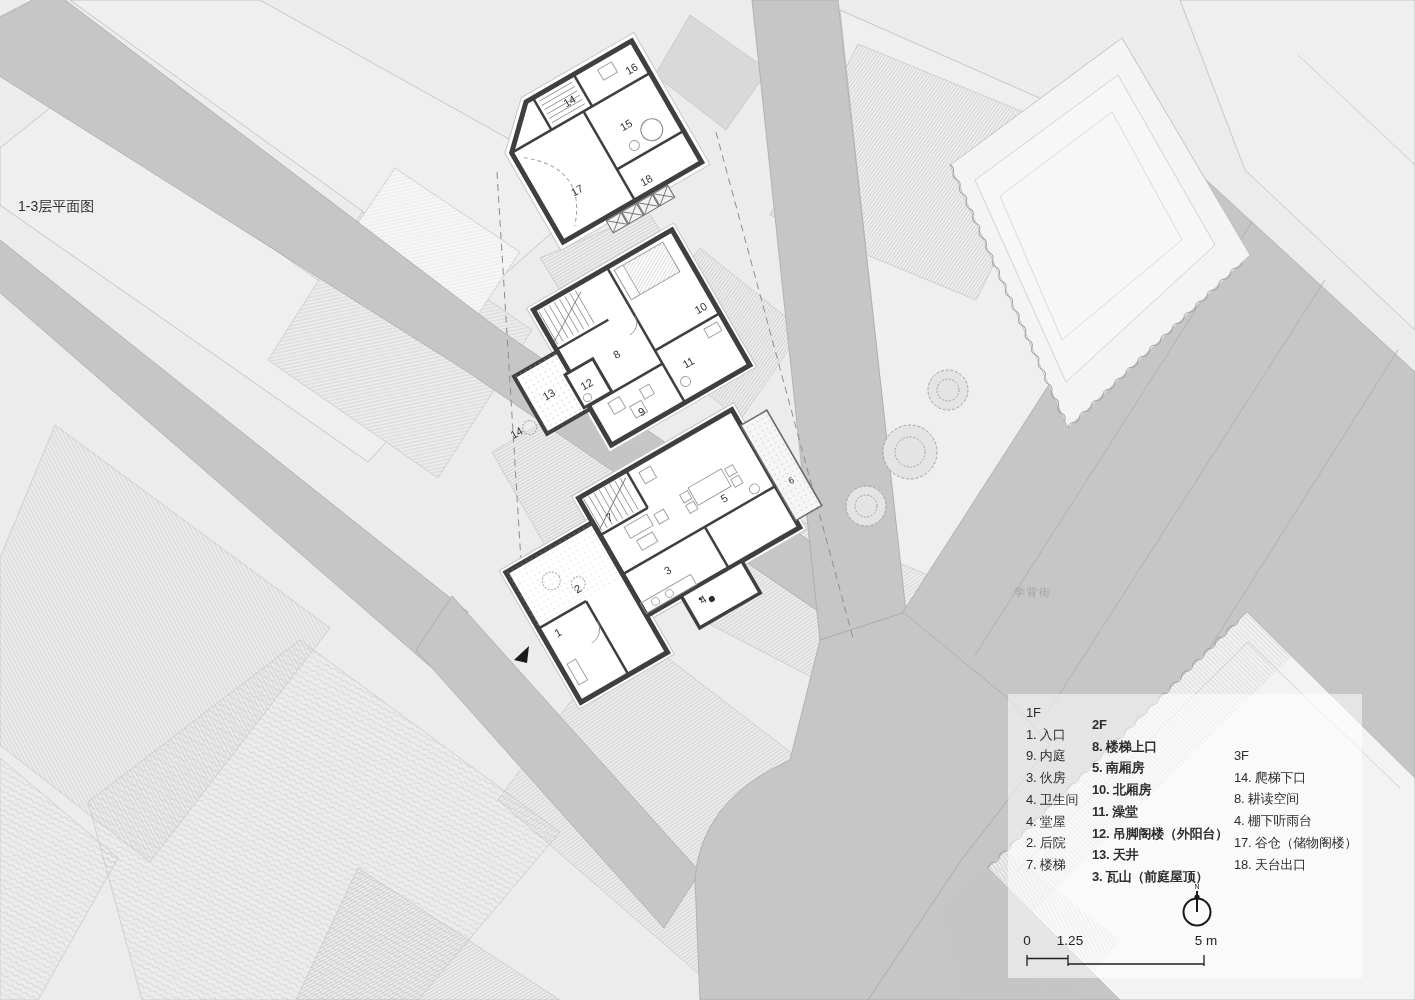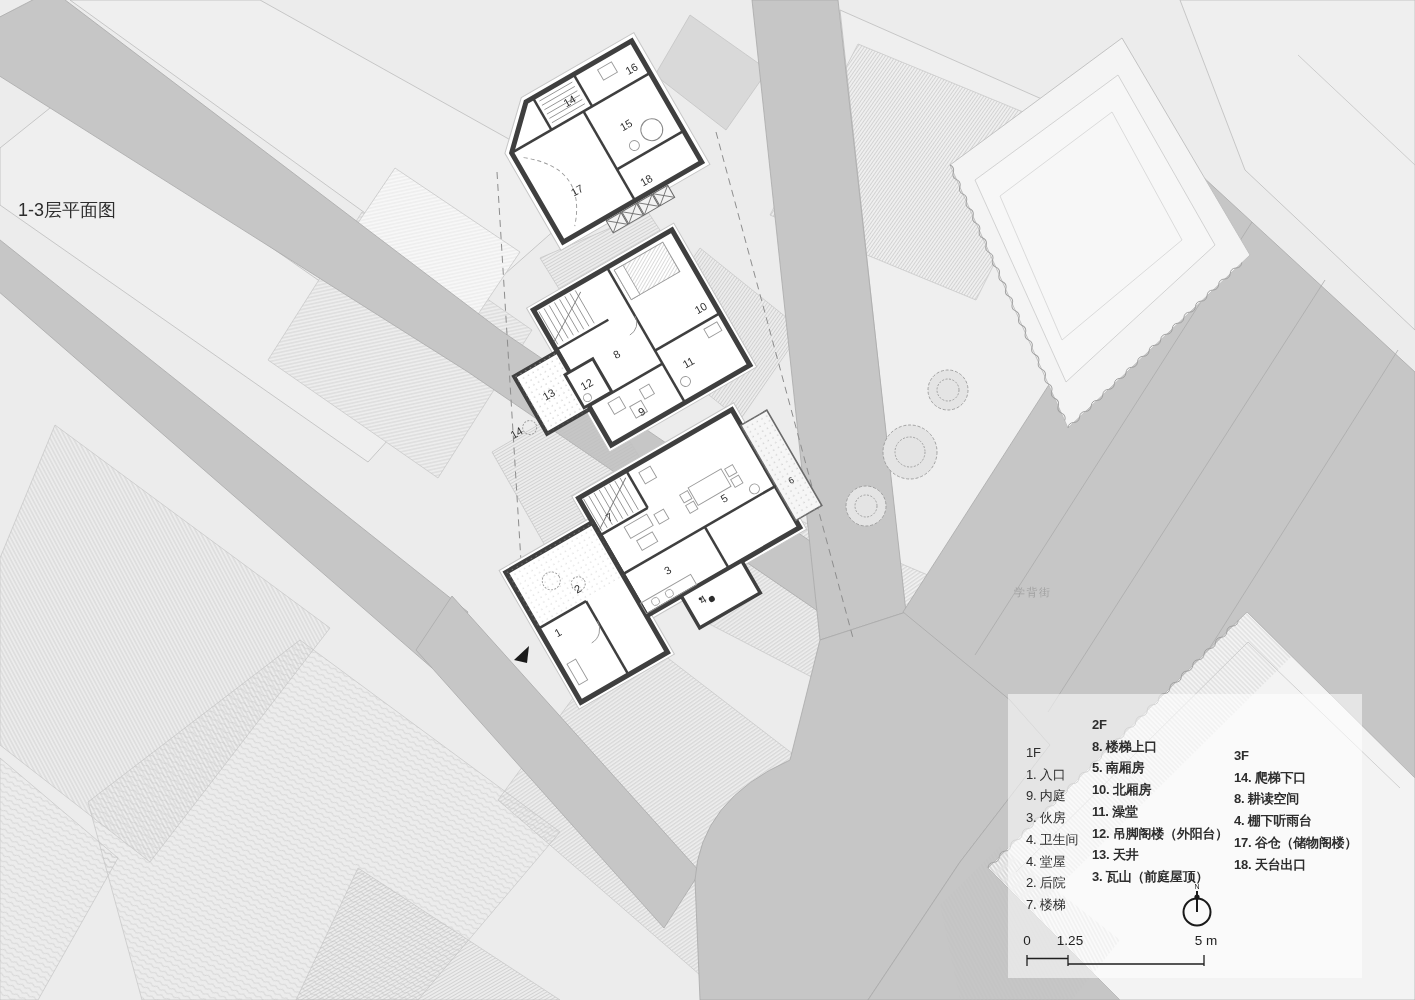--- a/index.html
+++ b/index.html
@@ -6,24 +6,24 @@
   #stage{position:relative;width:1415px;height:1000px;overflow:hidden;
          background:#ececec;font-family:"Liberation Sans",sans-serif;}
   #site{position:absolute;left:0;top:0;}
   .roomnum{font-family:"Liberation Sans",sans-serif;font-size:11px;fill:#2f2f2f;}
   .roomnum-sm{font-family:"Liberation Sans",sans-serif;font-size:9px;fill:#2f2f2f;}
   #legend-panel{position:absolute;left:1008px;top:694px;width:354px;height:284px;
                 background:rgba(255,255,255,0.55);color:#2d2d2d;}
   .leg-col{position:absolute;font-size:13px;line-height:21.7px;letter-spacing:-0.2px;white-space:nowrap;}
   .leg-col .hd{display:block;}
   .leg-col .it{display:block;}
-  #leg-col-1{left:18px;top:8px;margin-top:40px;}
+  #leg-col-1{left:18px;top:8px;}
   #leg-col-2{left:84px;top:20px;font-weight:bold;}
-  #leg-col-3{left:226px;top:51px;font-weight:bold;}
-  #legend-caption{position:absolute;left:18px;top:198px;font-size:18px;color:#2d2d2d;}
+  #leg-col-3{left:226px;top:51px;}
+  #legend-caption{position:absolute;left:18px;top:198px;font-size:14px;color:#2d2d2d;}
   #north-compass{position:absolute;left:1172px;top:882px;}
   #scale-bar{position:absolute;left:1018px;top:931px;}
   #scale-bar text{font-family:"Liberation Sans",sans-serif;font-size:13.5px;fill:#222;}
   #compass-n{font-family:"Liberation Sans",sans-serif;font-size:7px;fill:#222;}
 </style>
 </head>
 <body>
 
 <div id="stage">
 

